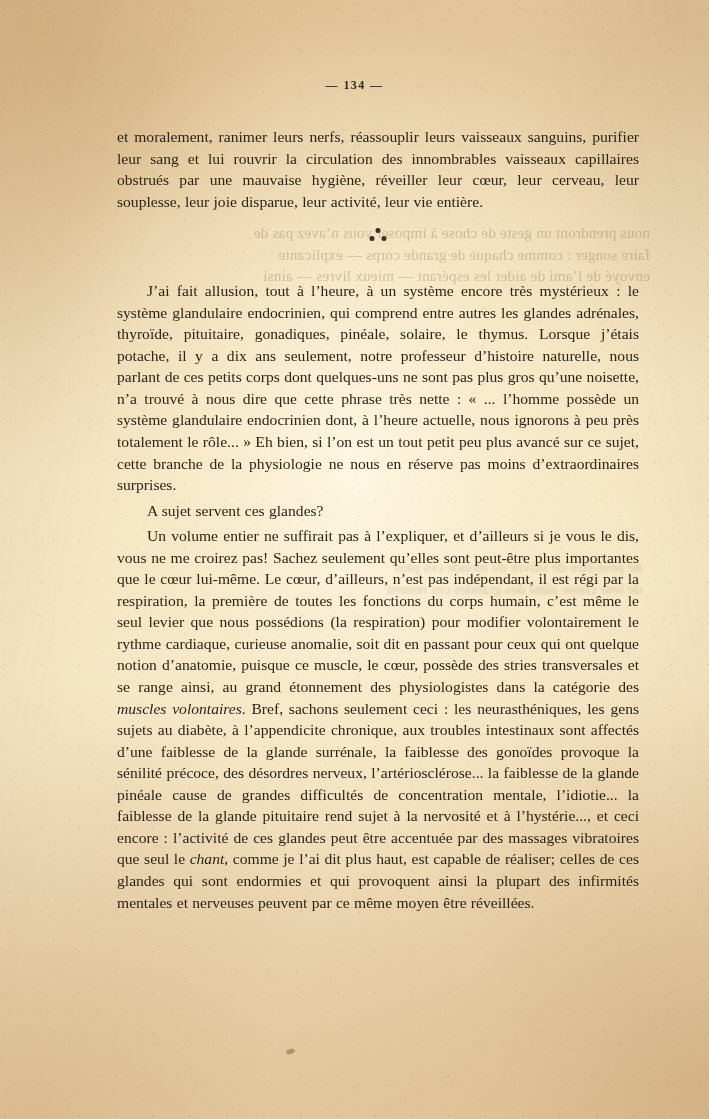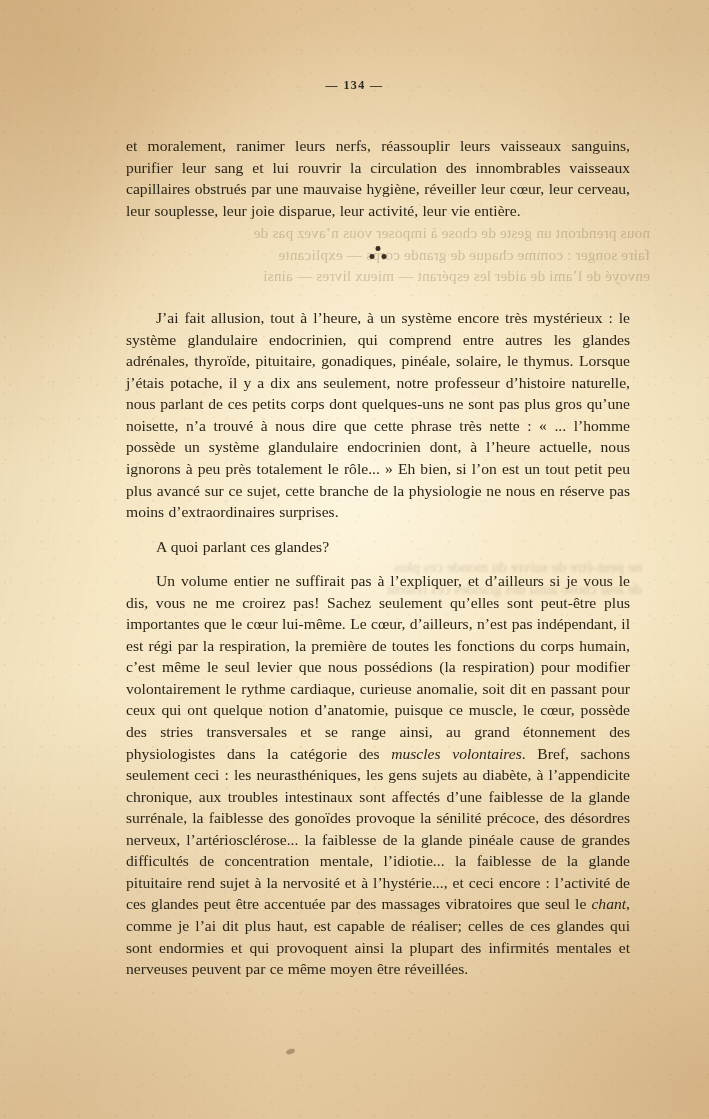--- a/index.html
+++ b/index.html
@@ -91,21 +91,21 @@
     width: 530px;
     font-size: 15.6px;
     line-height: 21.55px;
     color: #2b2519;
     text-align: justify;
     text-justify: inter-word;
     word-spacing: 0.4px;
     -webkit-font-smoothing: antialiased;
   }
   #textblock p {
-    margin: 13px;
+    margin: 4px;
     text-indent: 30px;
     hyphens: manual;
   }
   #textblock p.noindent { text-indent: 0; }
   #textblock i { font-style: italic; }
 
   .asterism {
     position: relative;
     height: 60px;
   }
@@ -171,21 +171,21 @@
 
     <div class="asterism">
       <span class="dots">
         <i></i>
         <i></i>
         <i></i>
       </span>
     </div>
 
     <p>J’ai fait allusion, tout à l’heure, à un système encore très mystérieux : le système glandulaire endocrinien, qui comprend entre autres les glandes adrénales, thyroïde, pituitaire, gonadiques, pinéale, solaire, le thymus. Lorsque j’étais potache, il y a dix ans seulement, notre professeur d’histoire naturelle, nous parlant de ces petits corps dont quelques-uns ne sont pas plus gros qu’une noisette, n’a trouvé à nous dire que cette phrase très nette : « ... l’homme possède un système glandulaire endocrinien dont, à l’heure actuelle, nous ignorons à peu près totalement le rôle... » Eh bien, si l’on est un tout petit peu plus avancé sur ce sujet, cette branche de la physiologie ne nous en réserve pas moins d’extraordinaires surprises.</p>
-    <p>A quoi parlant ces glandes?</p>
+    <p>A sujet servent ces glandes?</p>
     <p>Un volume entier ne suffirait pas à l’expliquer, et d’ailleurs si je vous le dis, vous ne me croirez pas! Sachez seulement qu’elles sont peut-être plus importantes que le cœur lui-même. Le cœur, d’ailleurs, n’est pas indépendant, il est régi par la respiration, la première de toutes les fonctions du corps humain, c’est même le seul levier que nous possédions (la respiration) pour modifier volontairement le rythme cardiaque, curieuse anomalie, soit dit en passant pour ceux qui ont quelque notion d’anatomie, puisque ce muscle, le cœur, possède des stries transversales et se range ainsi, au grand étonnement des physiologistes dans la catégorie des <i>muscles volontaires</i>. Bref, sachons seulement ceci : les neurasthéniques, les gens sujets au diabète, à l’appendicite chronique, aux troubles intestinaux sont affectés d’une faiblesse de la glande surrénale, la faiblesse des gonoïdes provoque la sénilité précoce, des désordres nerveux, l’artériosclérose... la faiblesse de la glande pinéale cause de grandes difficultés de concentration mentale, l’idiotie... la faiblesse de la glande pituitaire rend sujet à la nervosité et à l’hystérie..., et ceci encore : l’activité de ces glandes peut être accentuée par des massages vibratoires que seul le <i>chant</i>, comme je l’ai dit plus haut, est capable de réaliser; celles de ces glandes qui sont endormies et qui provoquent ainsi la plupart des infirmités mentales et nerveuses peuvent par ce même moyen être réveillées.</p>
 
   </div>
 
   <div id="speck1"></div>
   <div id="inkwash"></div>
 
 </div>
 
 </body></html>

